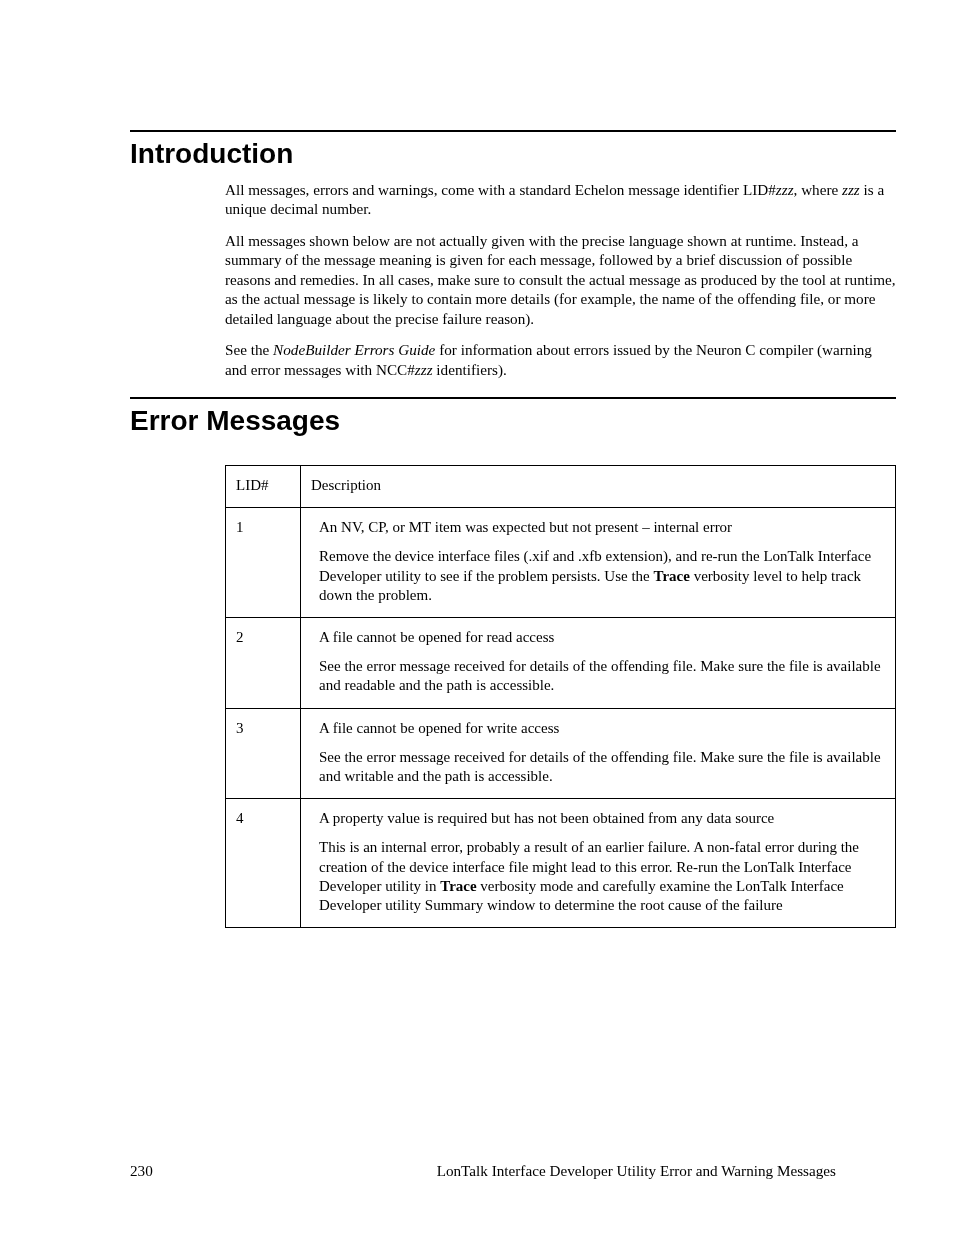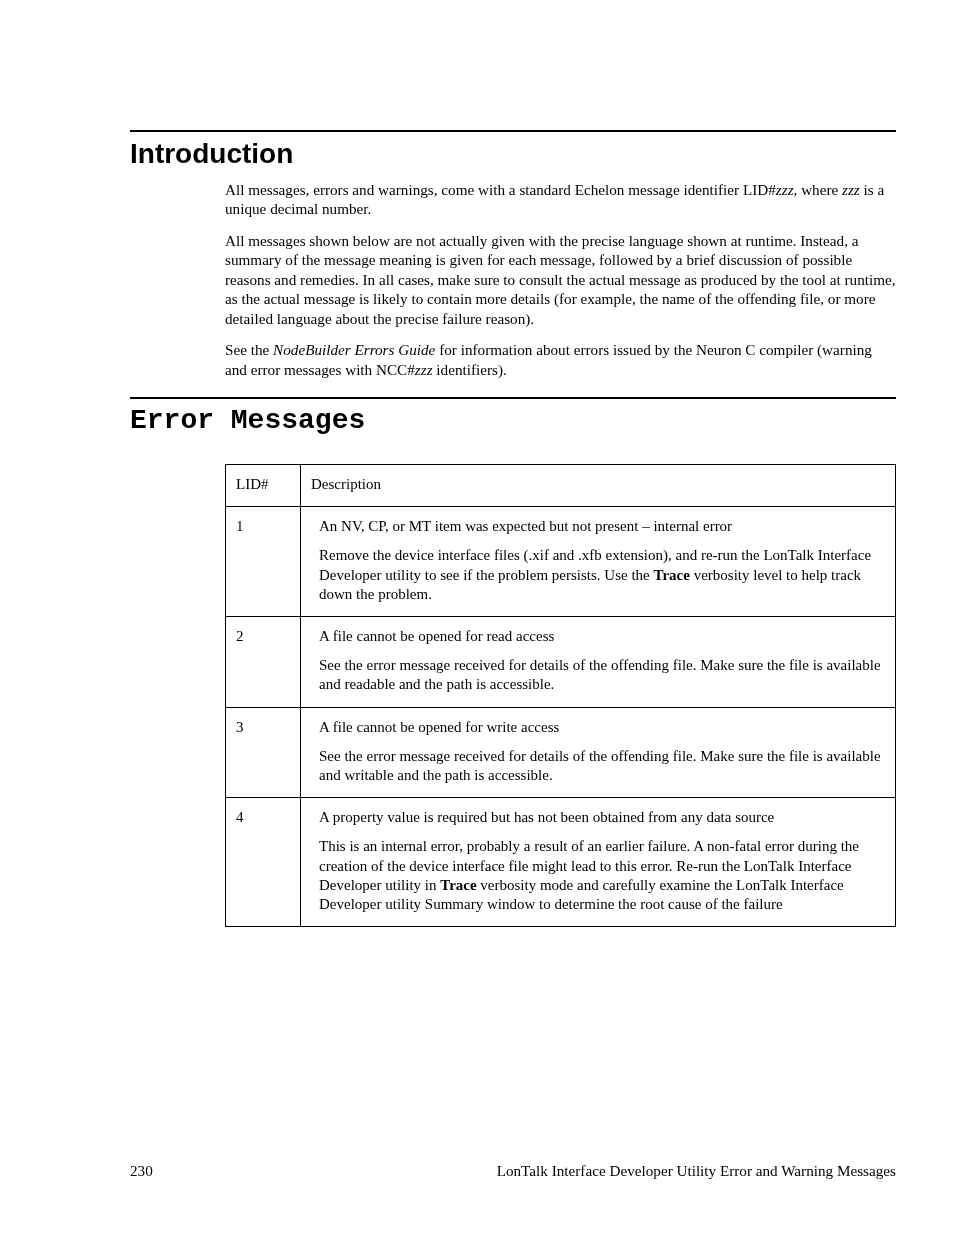--- a/index.html
+++ b/index.html
@@ -56,21 +56,21 @@
     margin: 0 0 10px 8px;
   }
   .desc p:last-child {
     margin-bottom: 0;
   }
   .footer {
     position: absolute;
     bottom: 55px;
     left: 0;
     width: 954px;
-    padding: 0 58px 0 130px;
+    padding: 0 118px 0 130px;
     box-sizing: border-box;
     font-size: 15.2px;
     display: flex;
     justify-content: space-between;
   }
 </style>
 </head>
 <body>
 
 <div class="page">
@@ -80,21 +80,21 @@
   <div class="body-block">
     <p>
       <span>All messages, errors and warnings, come with a standard Echelon message identifier LID#</span><span class="italic">zzz</span><span>, where </span><span class="italic">zzz</span><span> is a unique decimal number.</span>
     </p>
     <p>All messages shown below are not actually given with the precise language shown at runtime. Instead, a summary of the message meaning is given for each message, followed by a brief discussion of possible reasons and remedies. In all cases, make sure to consult the actual message as produced by the tool at runtime, as the actual message is likely to contain more details (for example, the name of the offending file, or more detailed language about the precise failure reason).</p>
     <p>
       <span>See the </span><span class="italic">NodeBuilder Errors Guide</span><span> for information about errors issued by the Neuron C compiler (warning and error messages with NCC#</span><span class="italic">zzz</span><span> identifiers).</span>
     </p>
   </div>
 
-  <h1 class="section" style="margin-top:18px;font-family:Liberation Mono, monospace;">Error Messages</h1>
+  <h1 class="section" style="margin-top:18px;">Error Messages</h1>
 
   <div class="body-block">
     <table class="err">
       <tbody>
           <tr>
         <th class="lid">LID#</th>
         <th>Description</th>
       </tr>
       <tr>
         <td class="lid">1</td>

